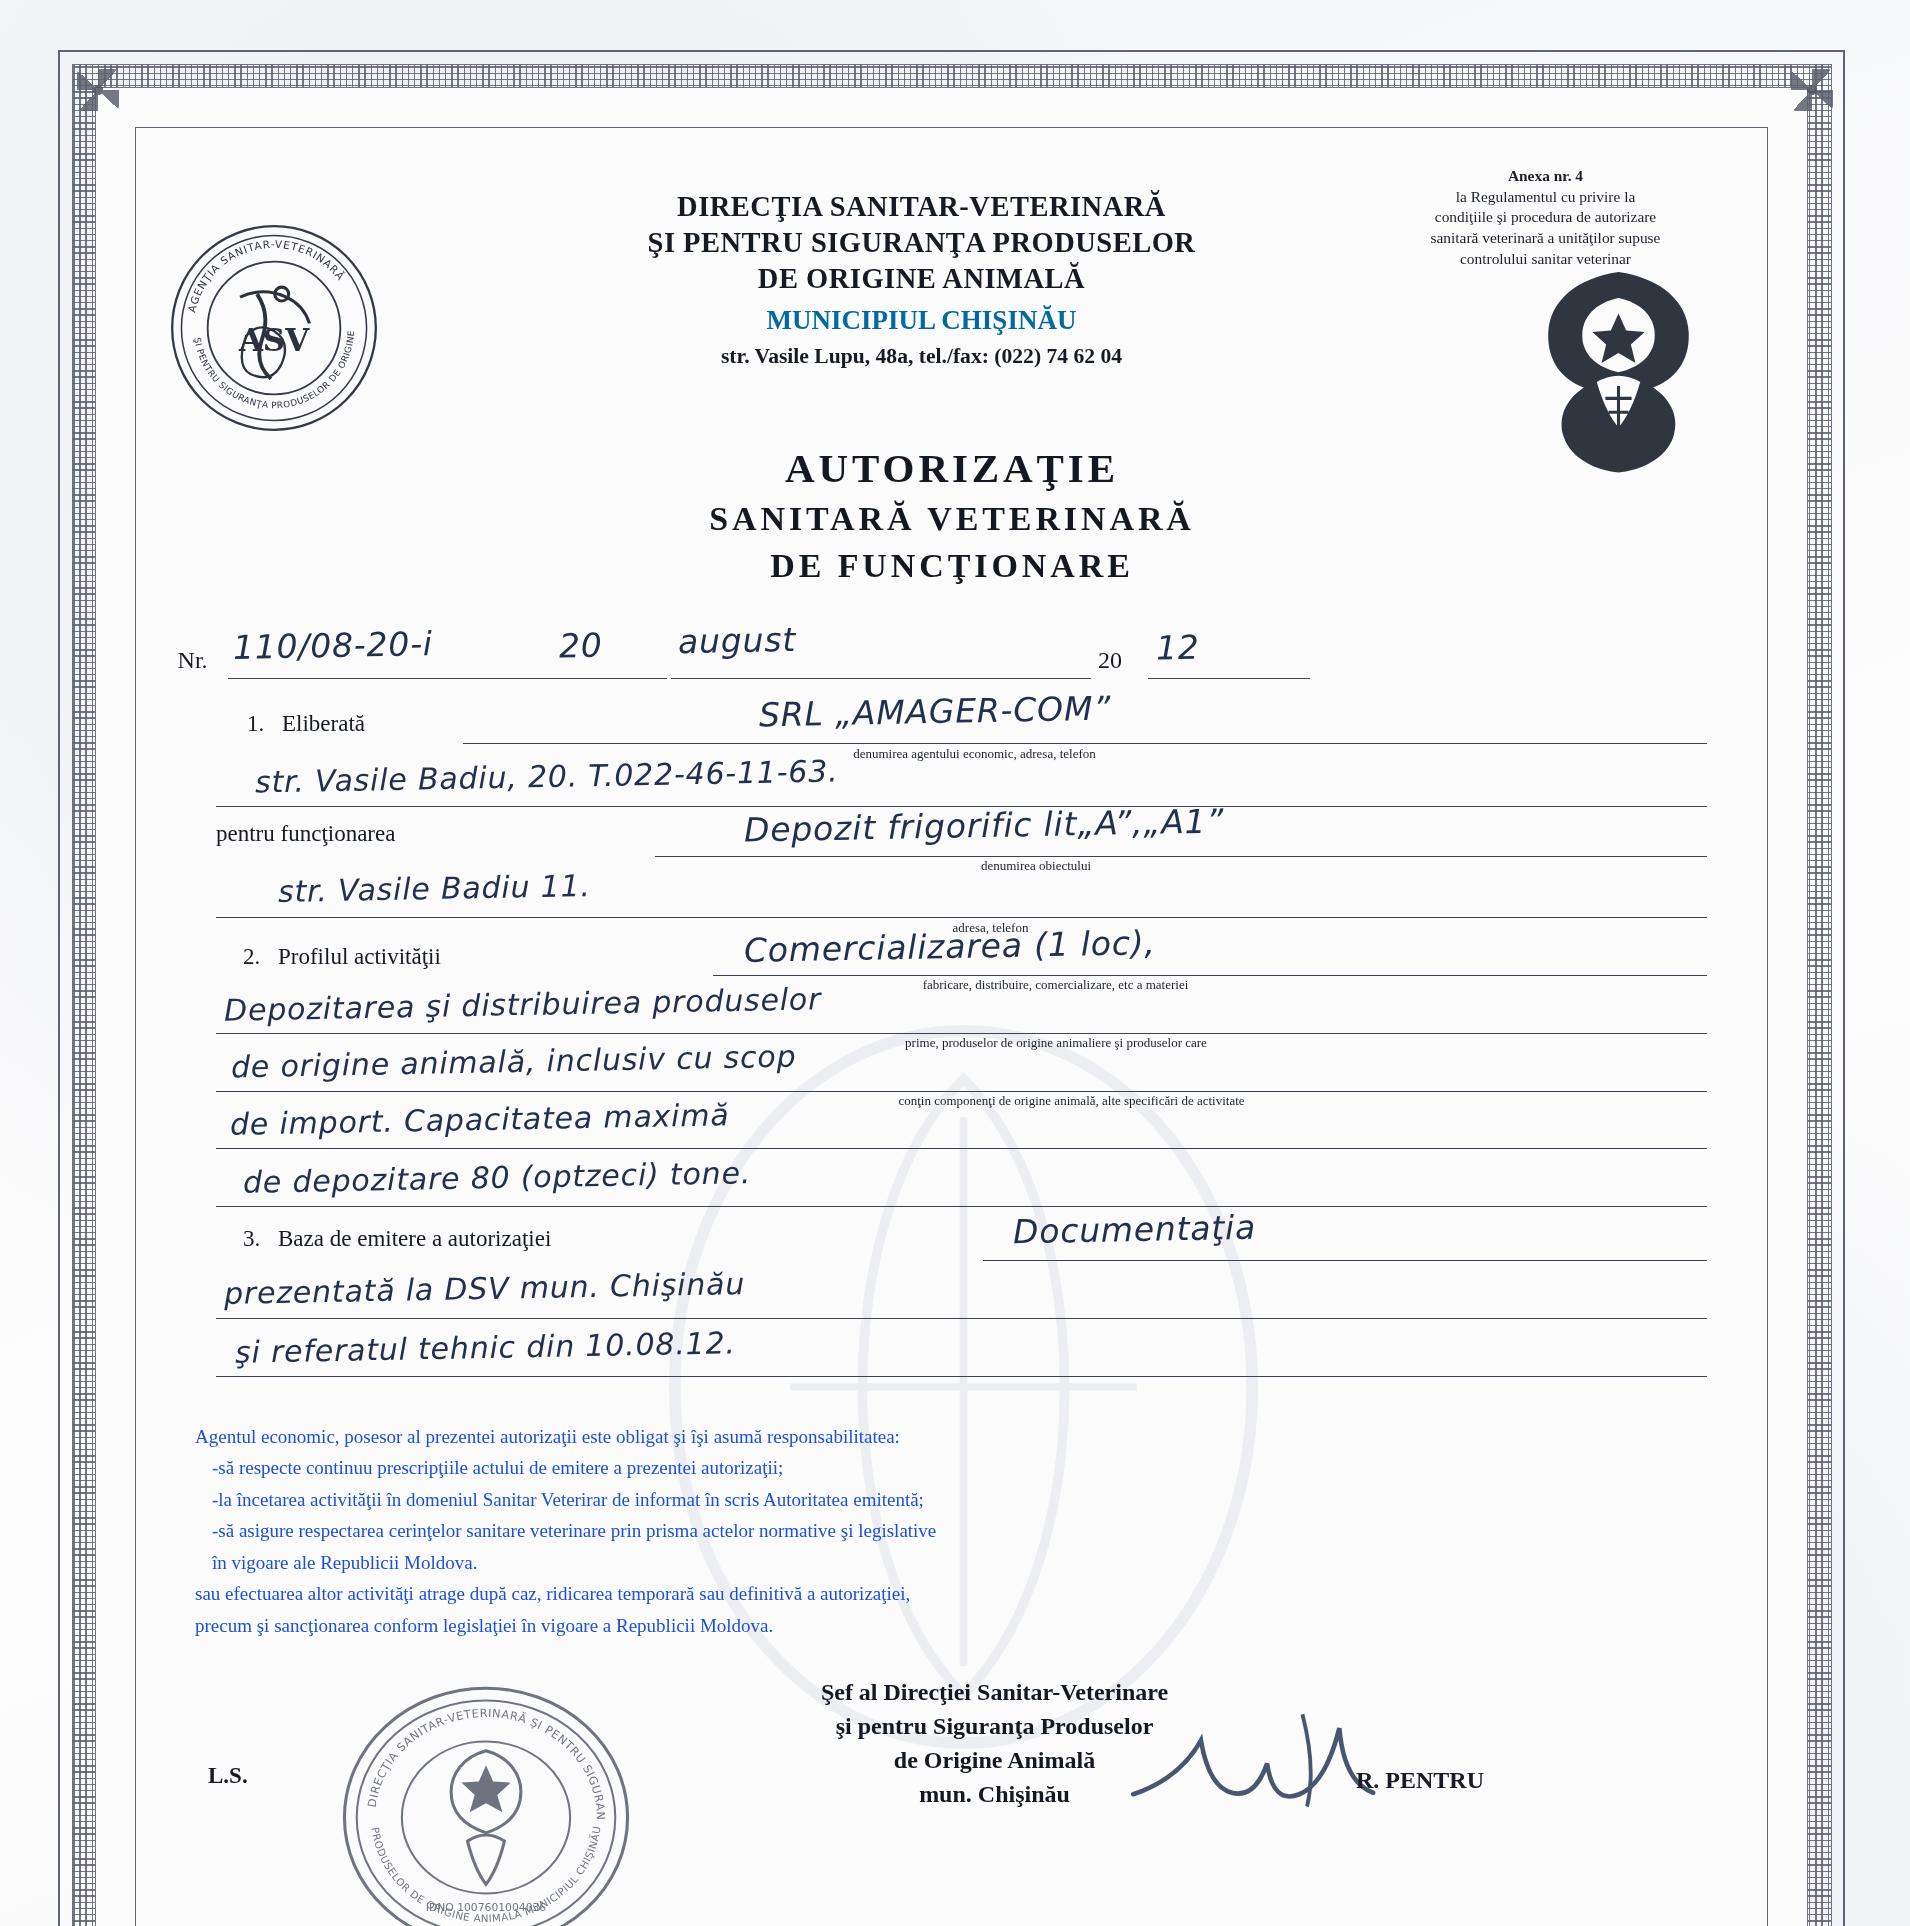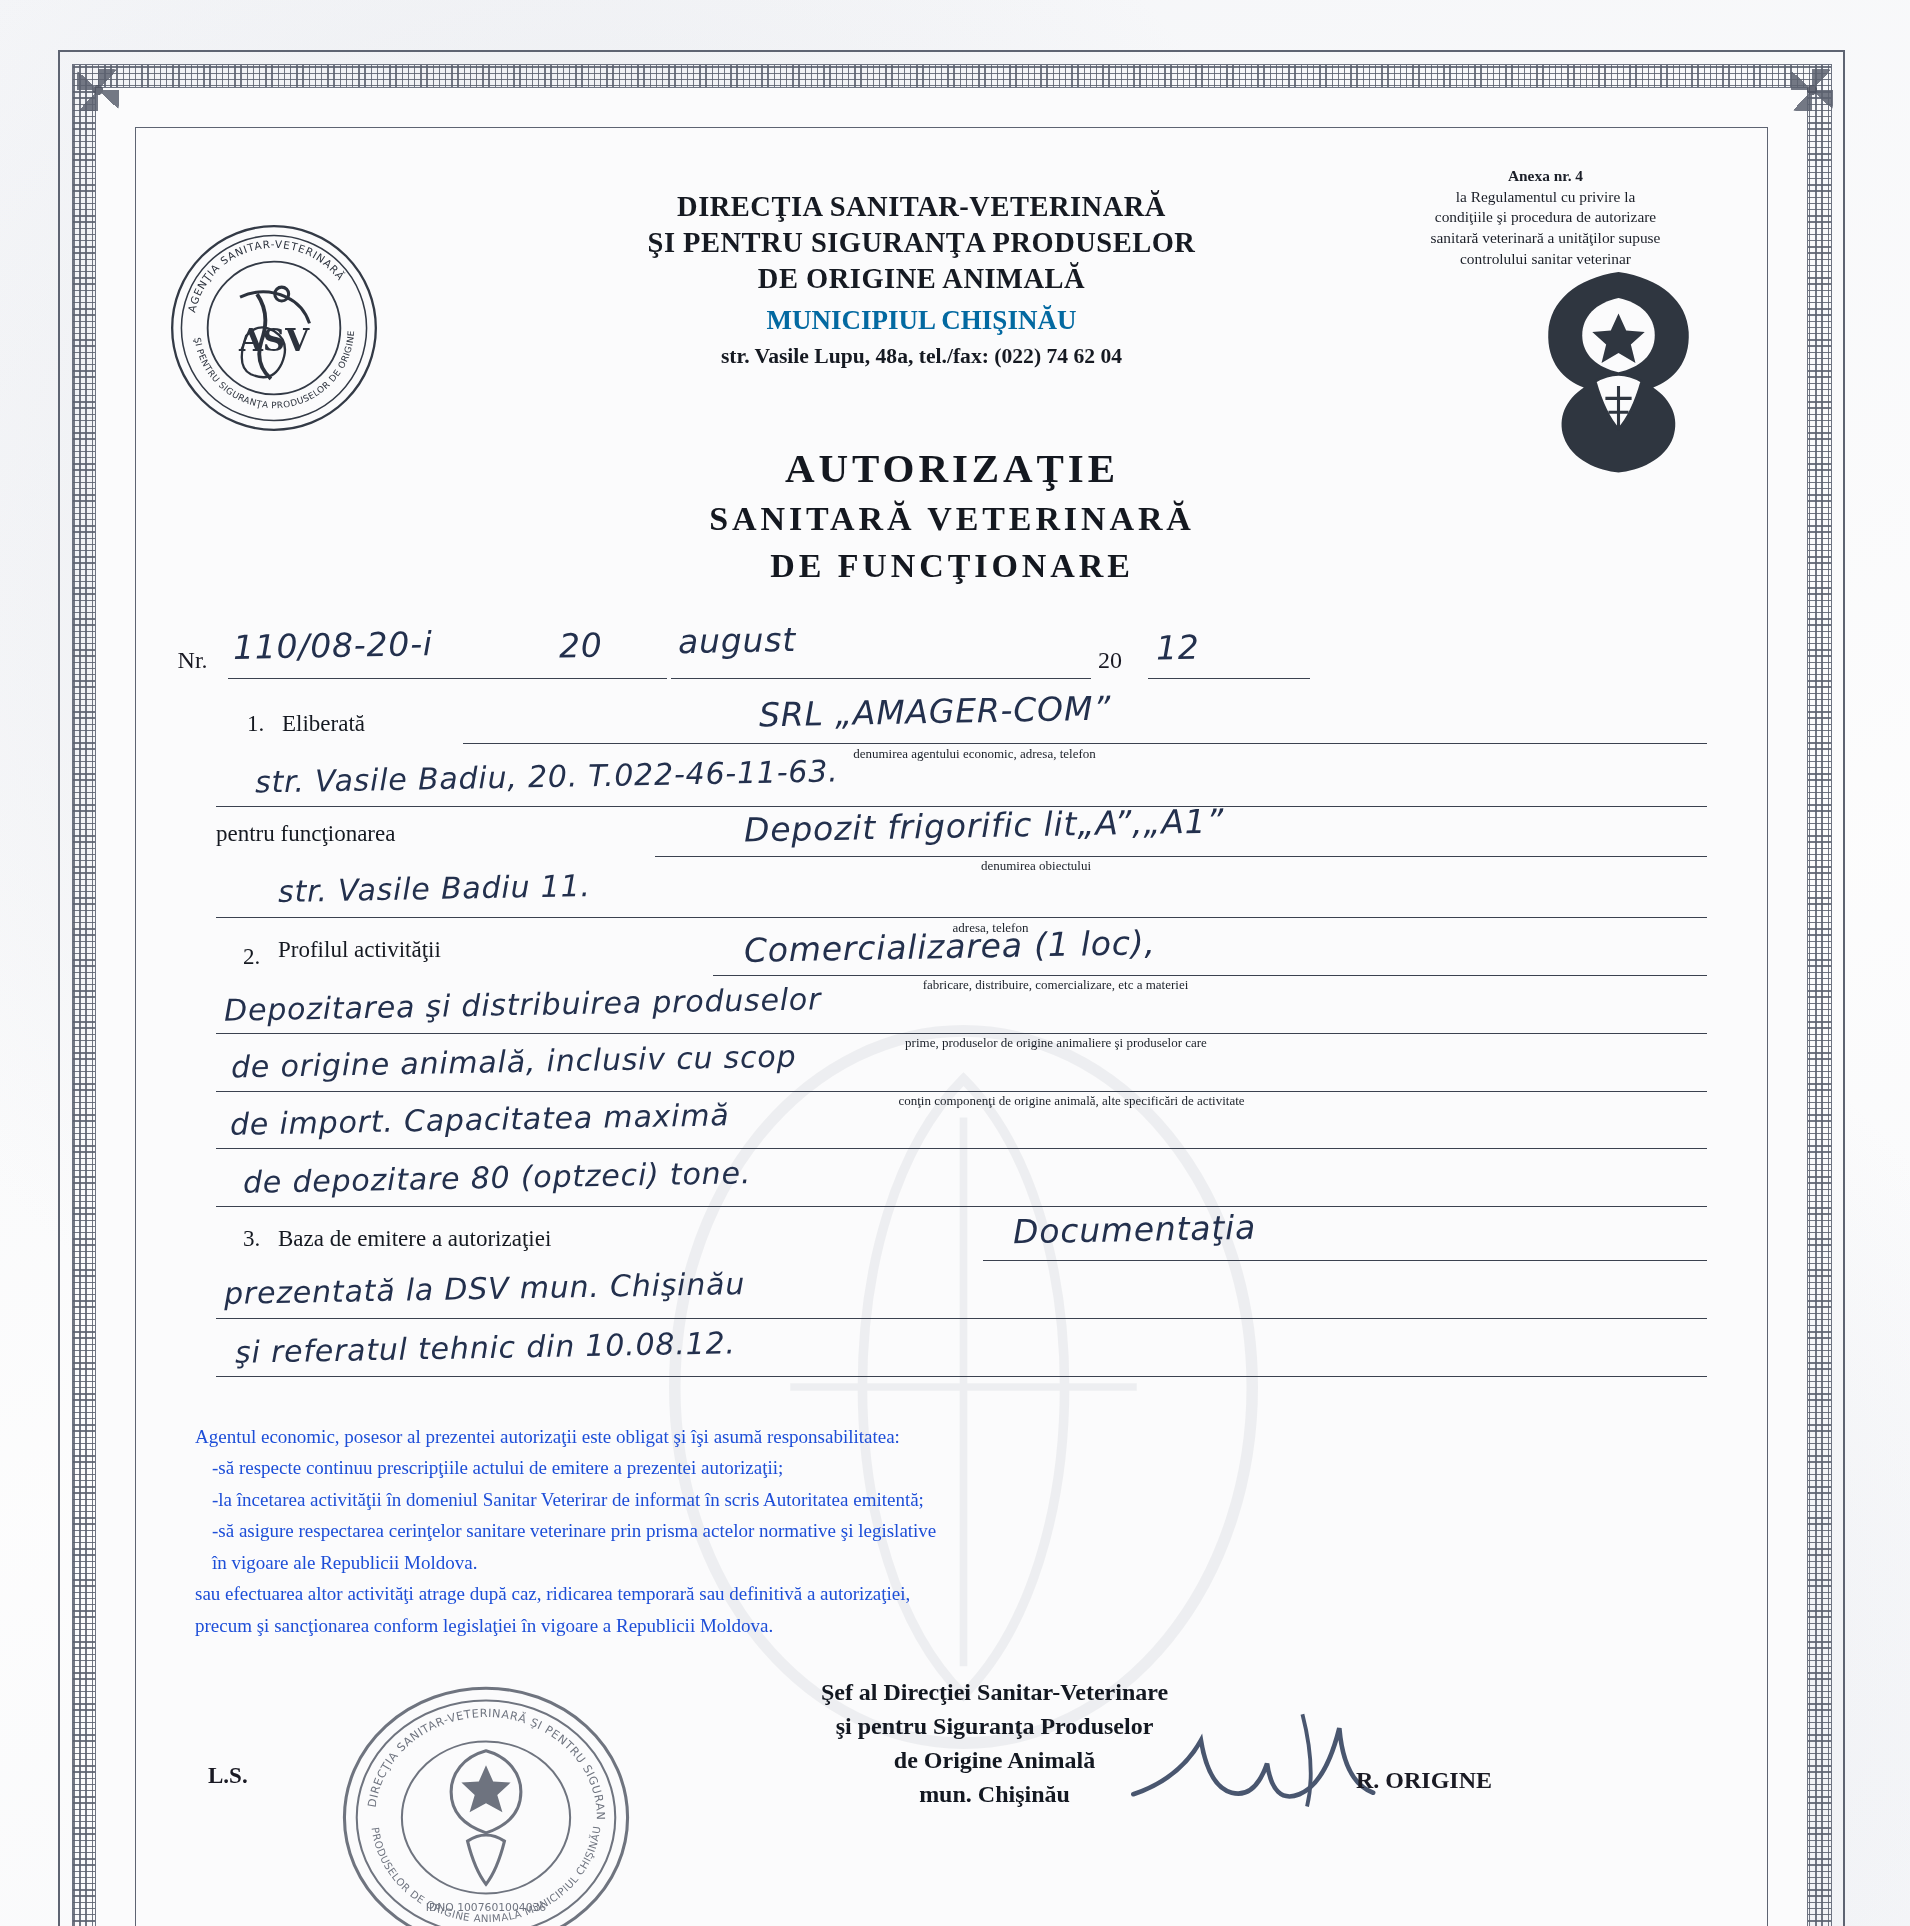--- a/index.html
+++ b/index.html
@@ -418,21 +418,21 @@
 
       <span class="lbl" style="left:50px; top:124px;">pentru funcţionarea</span>
       <span class="hwpos hw hw-lg" style="left:578px; top:109px;">Depozit frigorific lit„A”,„A1”</span>
       <span class="rule" style="left:489px; top:159px; width:1052px;"></span>
       <span class="caption" style="left:658px; top:161px; width:424px;">denumirea obiectului</span>
       <span class="hwpos hw hw-md" style="left:112px; top:174px;">str. Vasile Badiu  11.</span>
       <span class="rule" style="left:50px; top:220px; width:1491px;"></span>
       <span class="caption" style="left:651px; top:223px; width:347px;">adresa, telefon</span>
 
       <span class="lbl" style="left:77px; top:247px;">2.</span>
-      <span class="lbl" style="left:112px; top:240px;">Profilul activităţii</span>
+      <span class="lbl" style="left:112px; top:247px;">Profilul activităţii</span>
       <span class="hwpos hw hw-lg" style="left:578px; top:230px;">Comercializarea (1 loc),</span>
       <span class="rule" style="left:547px; top:278px; width:994px;"></span>
       <span class="caption" style="left:639px; top:280px; width:501px;">fabricare, distribuire, comercializare, etc a materiei</span>
 
       <span class="hwpos hw hw-md" style="left:58px; top:290px;">Depozitarea şi distribuirea produselor</span>
       <span class="rule" style="left:50px; top:336px; width:1491px;"></span>
       <span class="caption" style="left:601px; top:338px; width:578px;">prime, produselor de origine animaliere şi produselor care</span>
 
       <span class="hwpos hw hw-md" style="left:65px; top:347px;">de origine animală, inclusiv cu scop</span>
       <span class="rule" style="left:50px; top:394px; width:1491px;"></span>
@@ -494,19 +494,19 @@
         <div>şi pentru Siguranţa Produselor</div>
         <div>de Origine Animală</div>
         <div>mun. Chişinău</div>
       </div>
 
       <svg class="sig-scribble" viewBox="0 0 400 160">
         <path d="M30 120 q60 -20 88 -70 q10 60 40 68 q30 8 46 -38 q8 54 42 40 q34 -14 52 -86 q6 70 44 84" fill="none" stroke="#2b3a57" stroke-width="6" stroke-linecap="round"></path>
         <path d="M250 16 q18 70 6 120" fill="none" stroke="#2b3a57" stroke-width="5"></path>
       </svg>
 
-      <span class="sig-name">R. ORIGINE</span>
+      <span class="sig-name">R. PENTRU</span>
     </div>
 
   </div>
 
 </div>
 
 
 </body></html>

